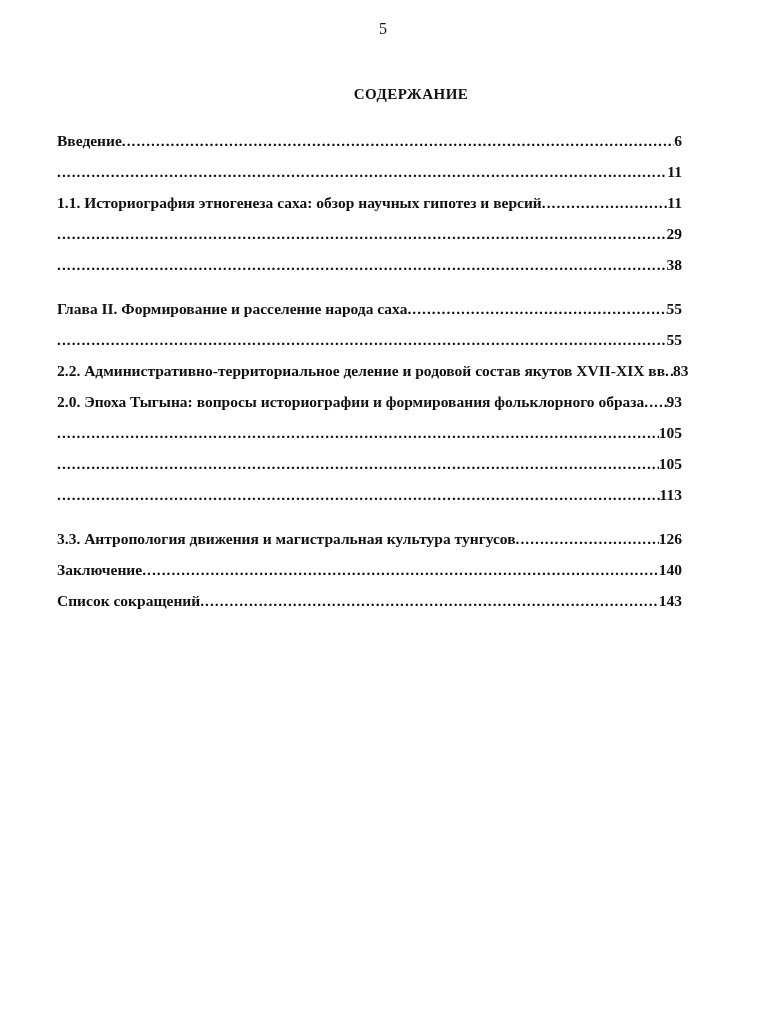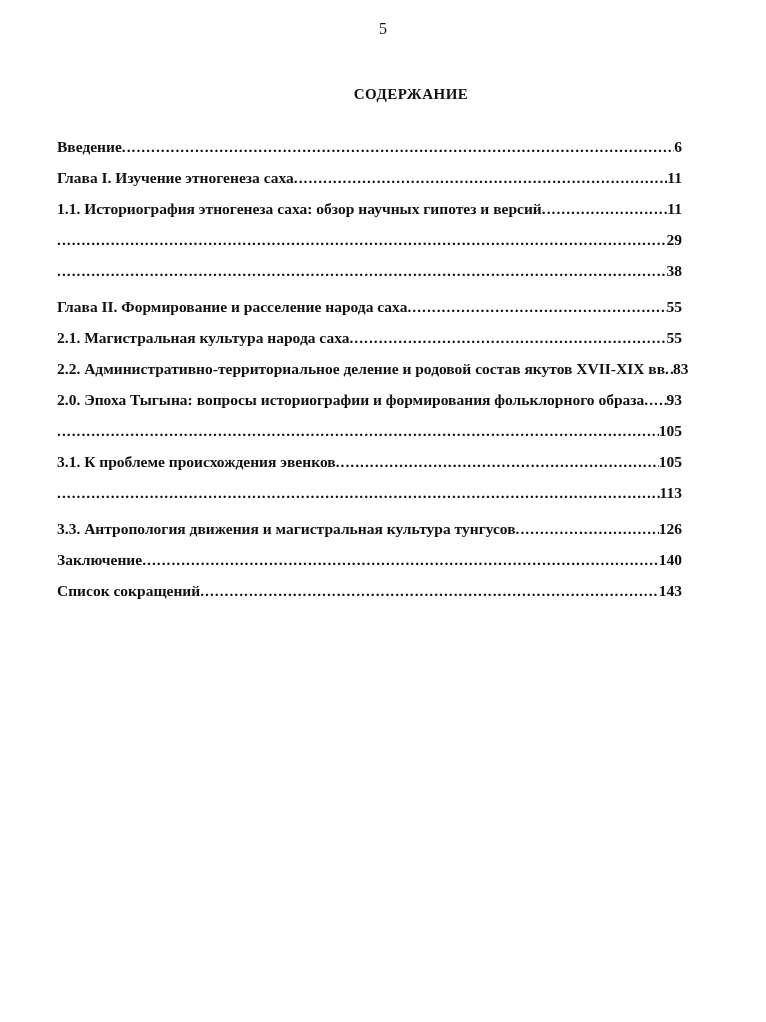--- a/index.html
+++ b/index.html
@@ -33,21 +33,21 @@
     left: 0;
     width: 100%;
     text-align: center;
     font-size: 15px;
     font-weight: bold;
     letter-spacing: 0.5px;
     margin-left: 28px;
   }
   .toc-list {
     position: absolute;
-    top: 138px;
+    top: 132px;
     left: 57px;
     right: 84px;
   }
   .toc-entry {
     display: flex;
     align-items: baseline;
     font-size: 15.5px;
     font-weight: bold;
     line-height: 18px;
     margin-bottom: 13px;
@@ -63,39 +63,38 @@
     font-weight: bold;
     letter-spacing: 1px;
     min-width: 8px;
   }
   .toc-entry .pagenum {
     flex: 0 0 auto;
     text-align: right;
   }
   
   .toc-entry.gap-before {
-    margin-top: 18px;
+    margin-top: 26px;
   }
 </style>
 </head>
 <body>
 
 <div class="page">
   <div class="page-number">5</div>
 
   <div class="toc-title">СОДЕРЖАНИЕ</div>
 
   <div class="toc-list" id="toc-list">
       <div class="toc-entry">
         <span class="label">Введение</span>
         <span class="leader">........................................................................................................................................................................................................</span>
         <span class="pagenum">6</span>
       </div>
       <div class="toc-entry">
-        <span class="label">Глава I. Изучение этногенеза саха</span>
         <span class="leader">........................................................................................................................................................................................................</span>
         <span class="pagenum">11</span>
       </div>
       <div class="toc-entry">
         <span class="label">1.1.  Историография этногенеза саха:   обзор научных гипотез и версий</span>
         <span class="leader">........................................................................................................................................................................................................</span>
         <span class="pagenum">11</span>
       </div>
       <div class="toc-entry">
         <span class="leader">........................................................................................................................................................................................................</span>
@@ -104,40 +103,38 @@
       <div class="toc-entry">
         <span class="leader">........................................................................................................................................................................................................</span>
         <span class="pagenum">38</span>
       </div>
       <div class="toc-entry gap-before">
         <span class="label">Глава II.  Формирование и расселение народа саха</span>
         <span class="leader">........................................................................................................................................................................................................</span>
         <span class="pagenum">55</span>
       </div>
       <div class="toc-entry">
-        <span class="label">2.1.  Магистральная культура народа саха</span>
         <span class="leader">........................................................................................................................................................................................................</span>
         <span class="pagenum">55</span>
       </div>
       <div class="toc-entry">
         <span class="label">2.2. Административно-территориальное деление и родовой состав якутов XVII-XIX вв</span>
         <span class="leader">........................................................................................................................................................................................................</span>
         <span class="pagenum">83</span>
       </div>
       <div class="toc-entry">
         <span class="label">2.0.  Эпоха Тыгына: вопросы историографии и формирования фольклорного образа</span>
         <span class="leader">........................................................................................................................................................................................................</span>
         <span class="pagenum">93</span>
       </div>
       <div class="toc-entry">
         <span class="leader">........................................................................................................................................................................................................</span>
         <span class="pagenum">105</span>
       </div>
       <div class="toc-entry">
-        <span class="label">3.1. К проблеме происхождения эвенков</span>
         <span class="leader">........................................................................................................................................................................................................</span>
         <span class="pagenum">105</span>
       </div>
       <div class="toc-entry">
         <span class="leader">........................................................................................................................................................................................................</span>
         <span class="pagenum">113</span>
       </div>
       <div class="toc-entry gap-before">
         <span class="label">3.3. Антропология движения и магистральная культура тунгусов</span>
         <span class="leader">........................................................................................................................................................................................................</span>

